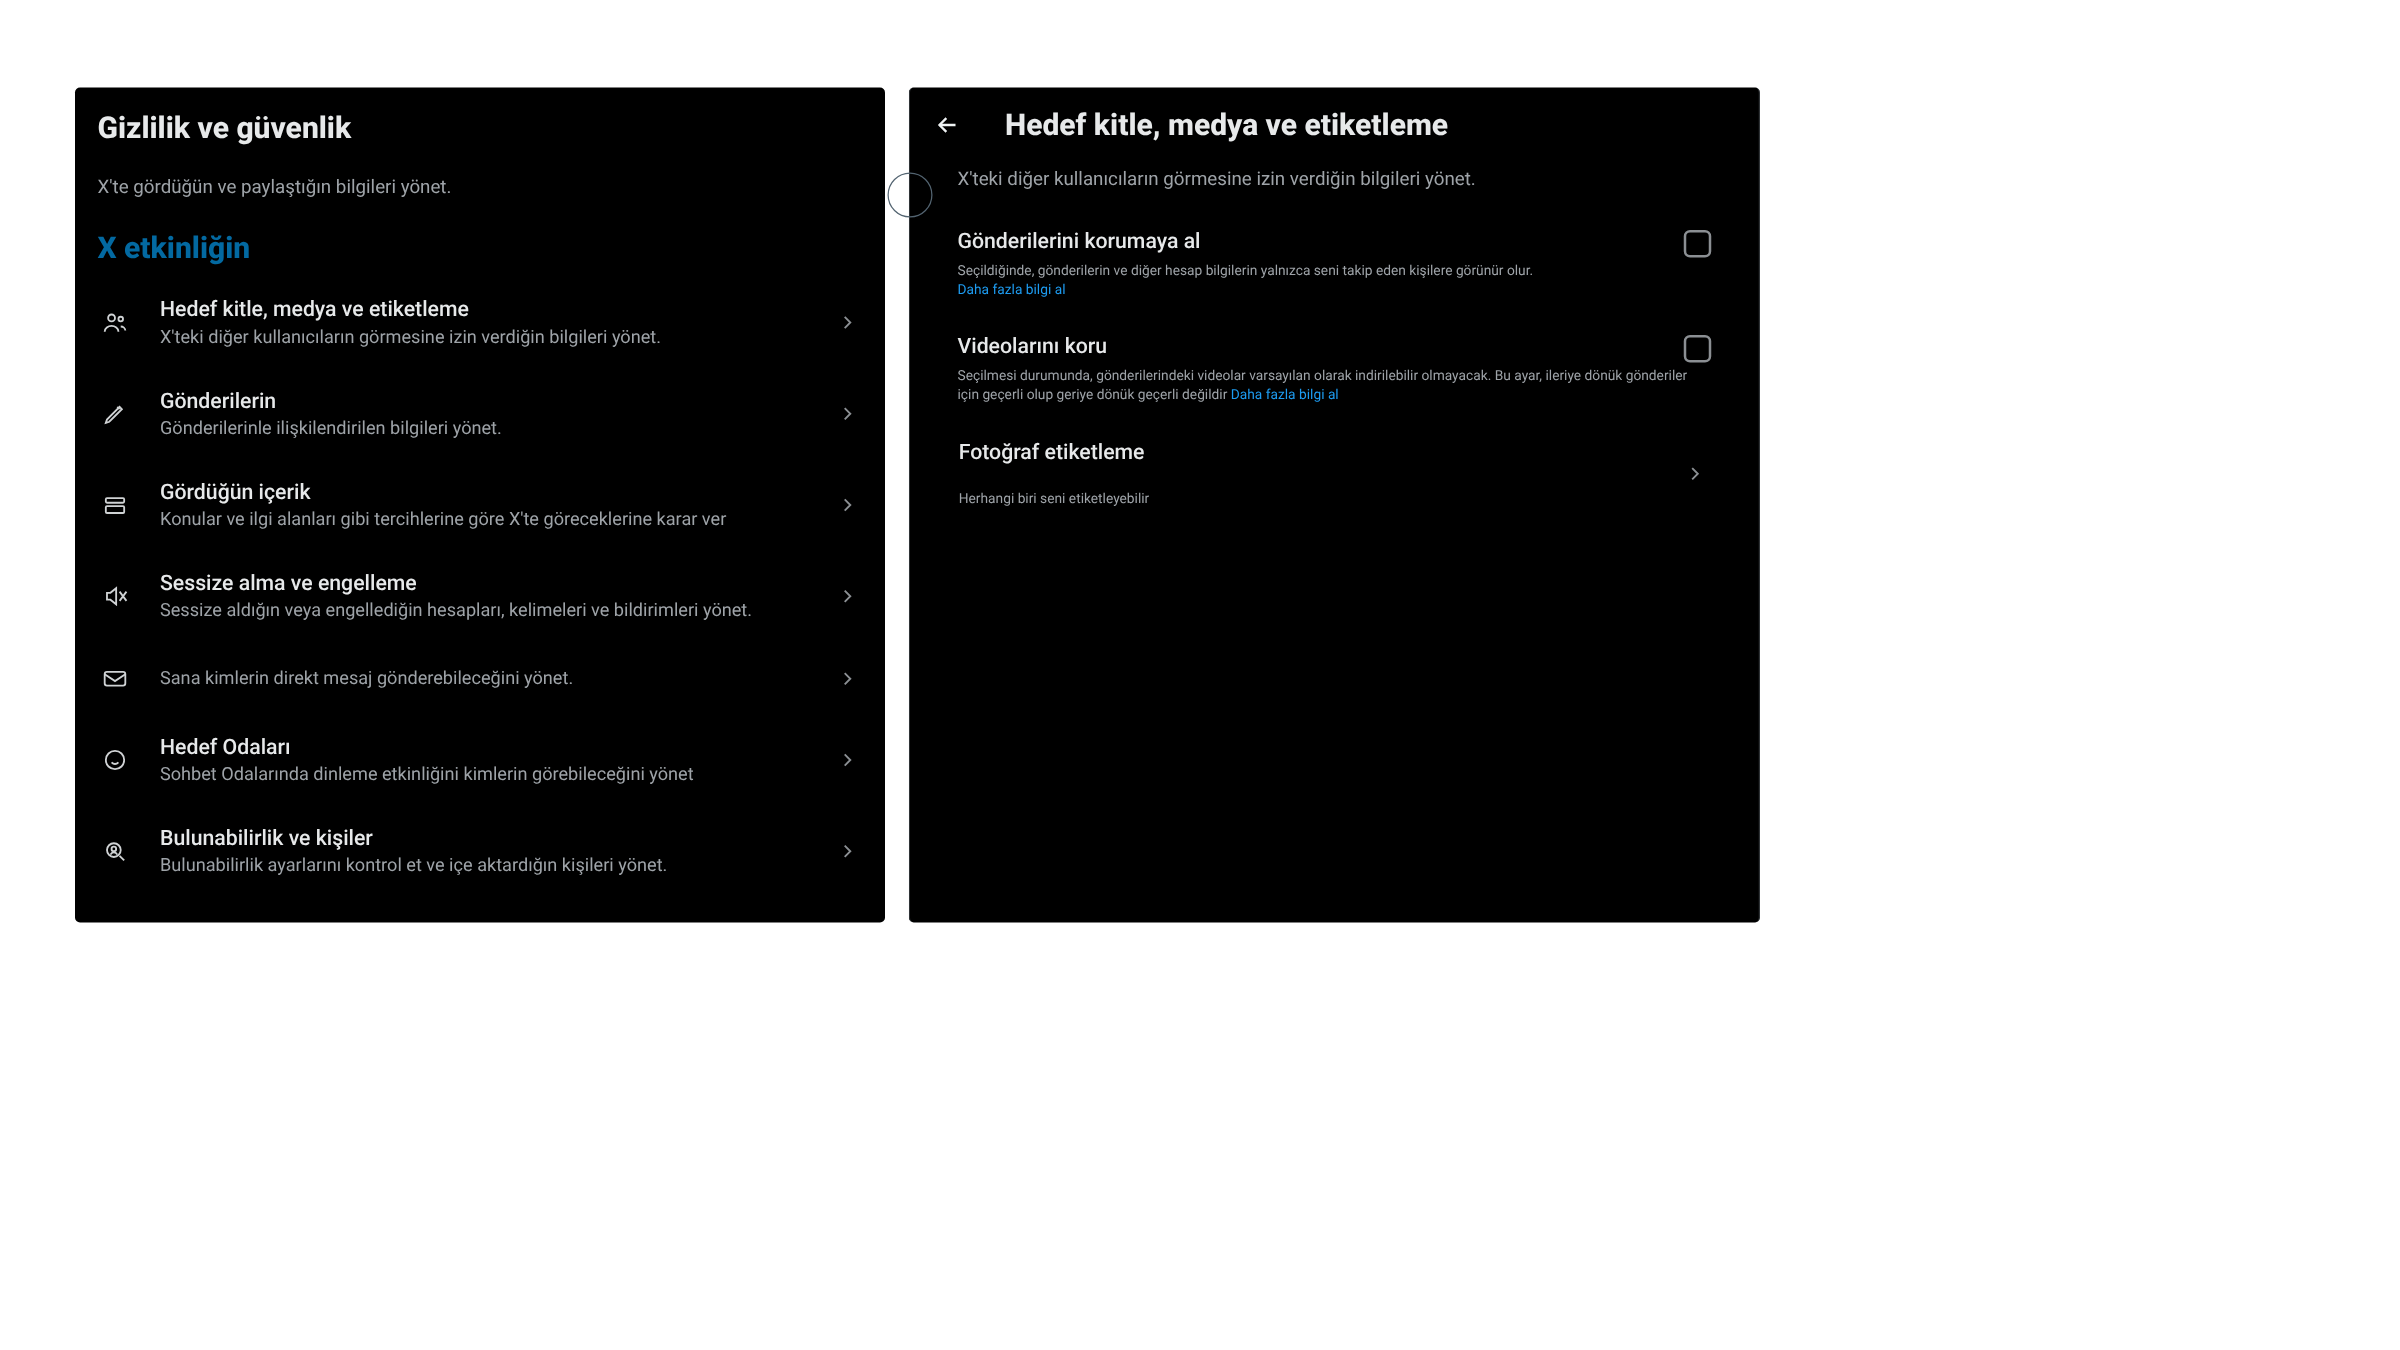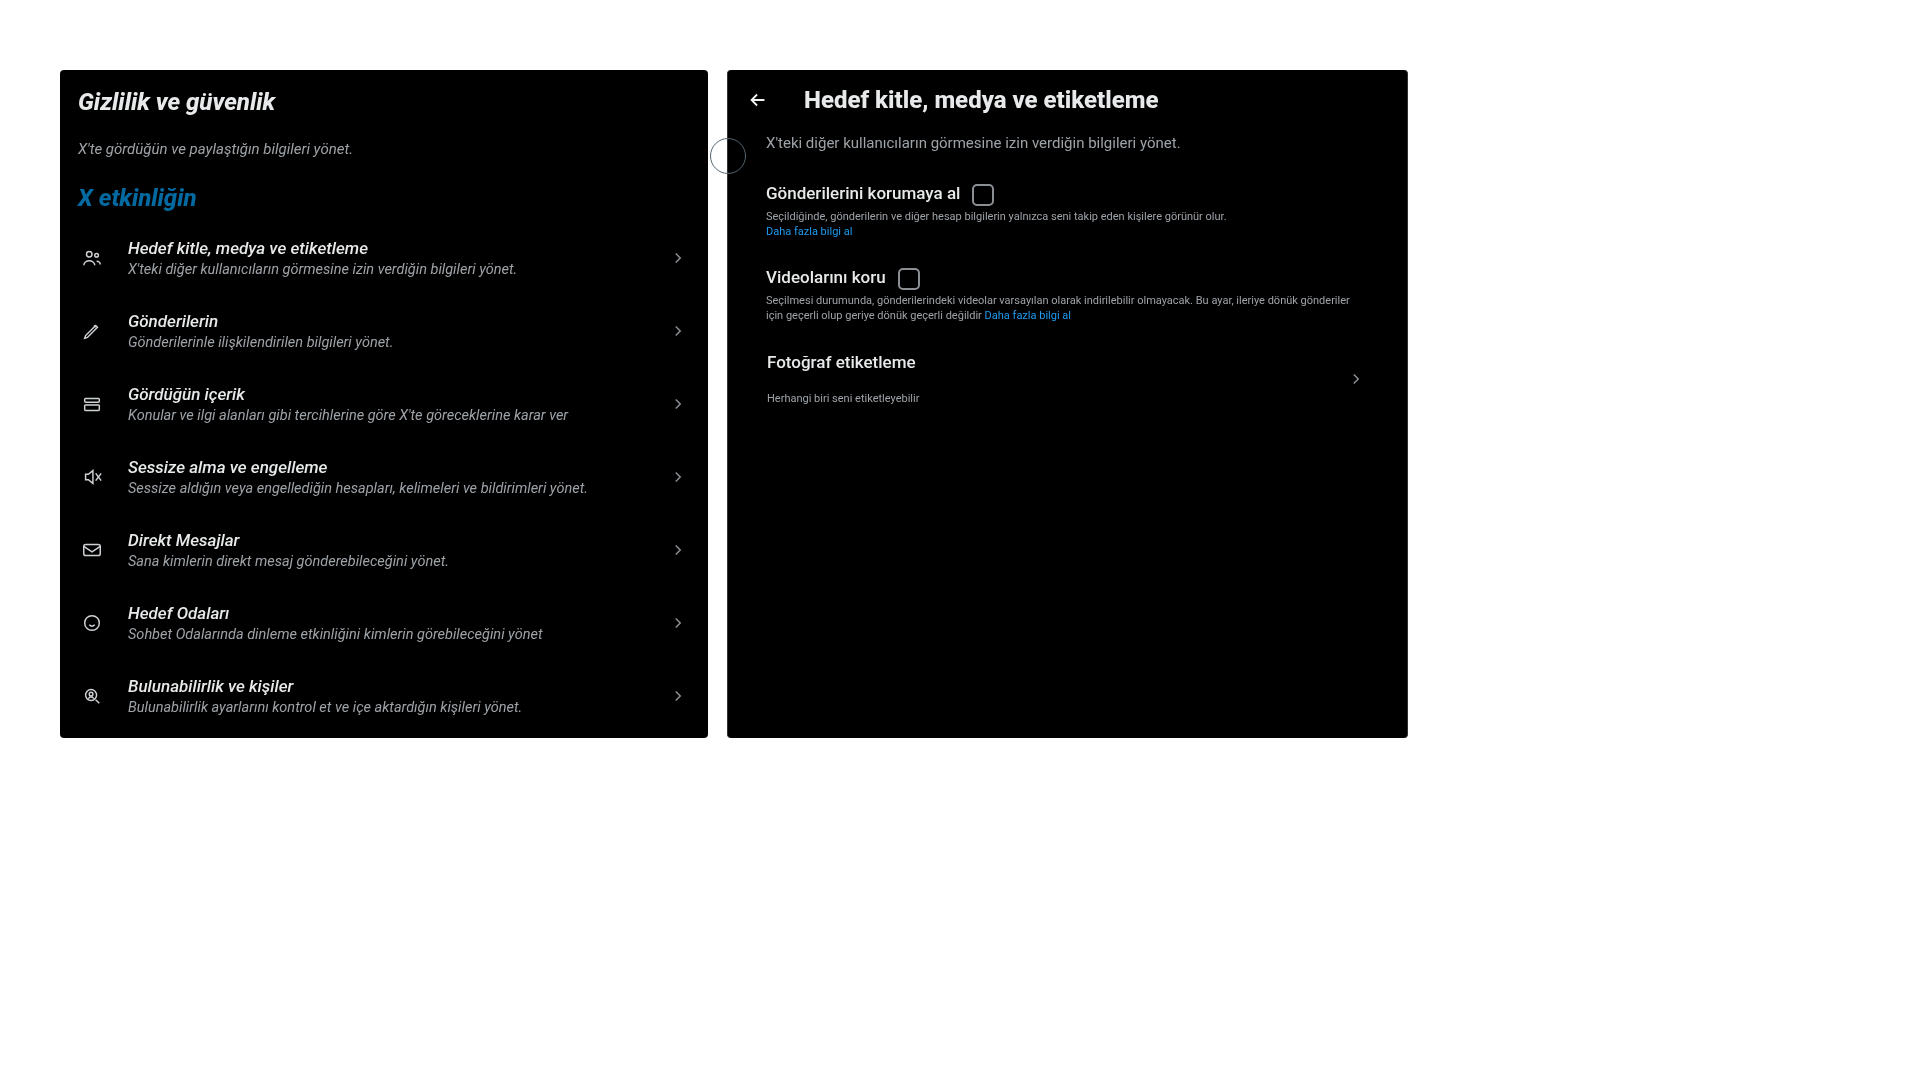--- a/index.html
+++ b/index.html
@@ -21,21 +21,20 @@
     background: #000;
     border-radius: 4px;
     color: #e7e9ea;
     overflow: hidden;
   }
   .panel-left {
     left: 60px;
     top: 70px;
     width: 648px;
     height: 668px;
-    font-style: italic;
   }
   .panel-right {
     left: 727px;
     top: 70px;
     width: 681px;
     height: 668px;
     border-left: 1px solid #2f3336;
     border-right: 1px solid #2f3336;
   }
   .overlap-circle {
@@ -116,21 +115,21 @@
     font-size: 15px;
     color: #9ea3a8;
     padding: 8px 38px 20px 38px;
   }
   .setting-row {
     padding: 10px 38px 16px 38px;
   }
   .setting-header {
     display: flex;
     align-items: flex-start;
-    justify-content: flex-start;
+    justify-content: space-between;
   }
   .setting-title {
     font-size: 17px;
     color: #e7e9ea;
     font-weight: 500;
     line-height: 1.3;
   }
   .setting-desc {
     font-size: 11px;
     color: #9ea3a8;
@@ -246,21 +245,20 @@
     </div>
 
     <div class="menu-item">
       <span class="menu-icon">
         <svg viewBox="0 0 24 24">
             <rect x="3" y="6" width="18" height="12" rx="2"></rect>
             <path d="M3 8l9 6 9-6"></path>
           </svg>
       </span>
       <div class="menu-text">
-        <div class="menu-title">Direkt Mesajlar</div>
         <div class="menu-desc">Sana kimlerin direkt mesaj gönderebileceğini yönet.</div>
       </div>
       <span class="arrow">
           <svg viewBox="0 0 24 24">
             <path d="M9 6l6 6-6 6"></path>
           </svg>
         </span>
     </div>
 
     <div class="menu-item">

